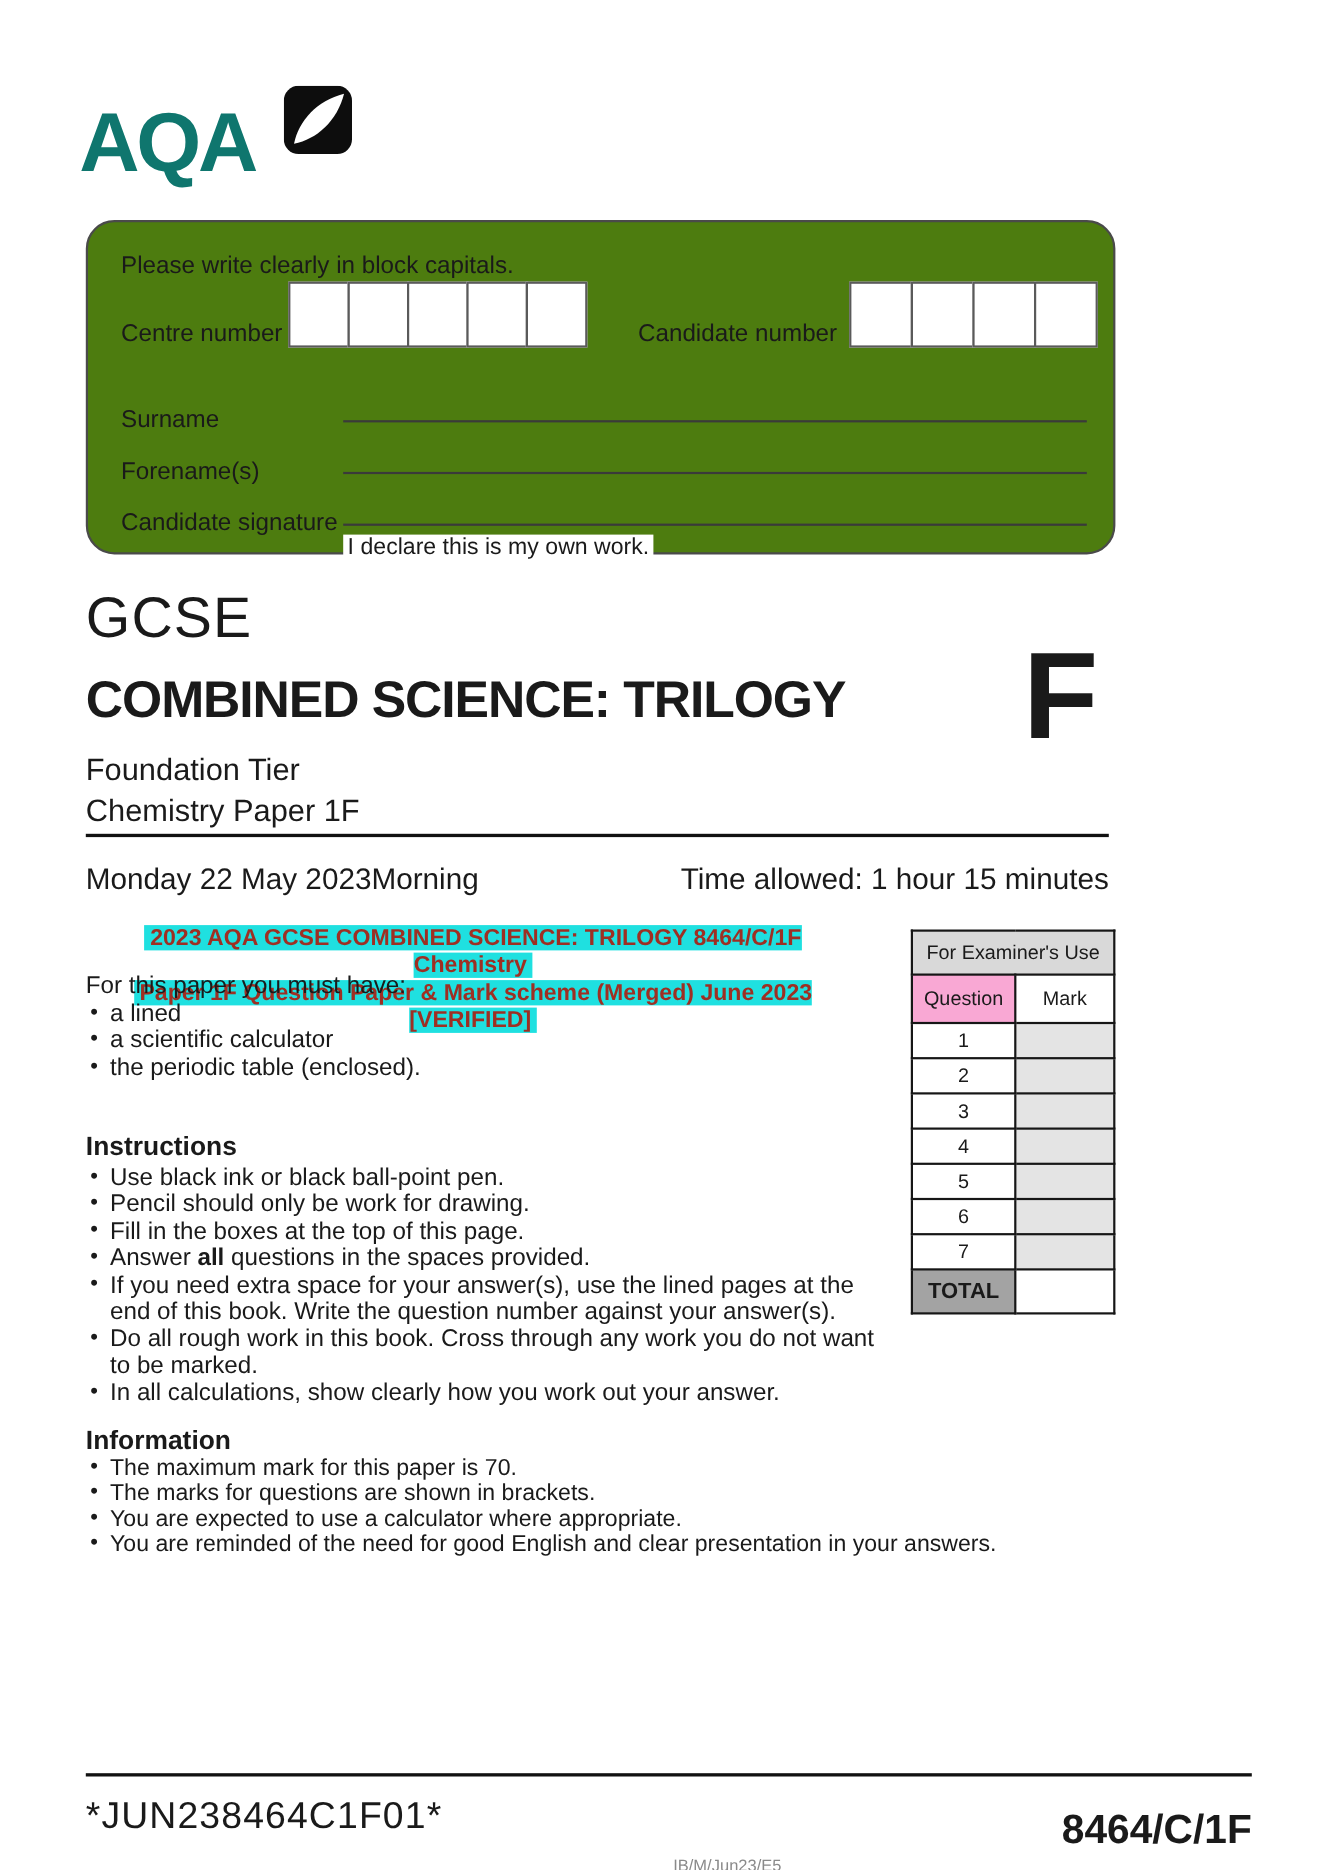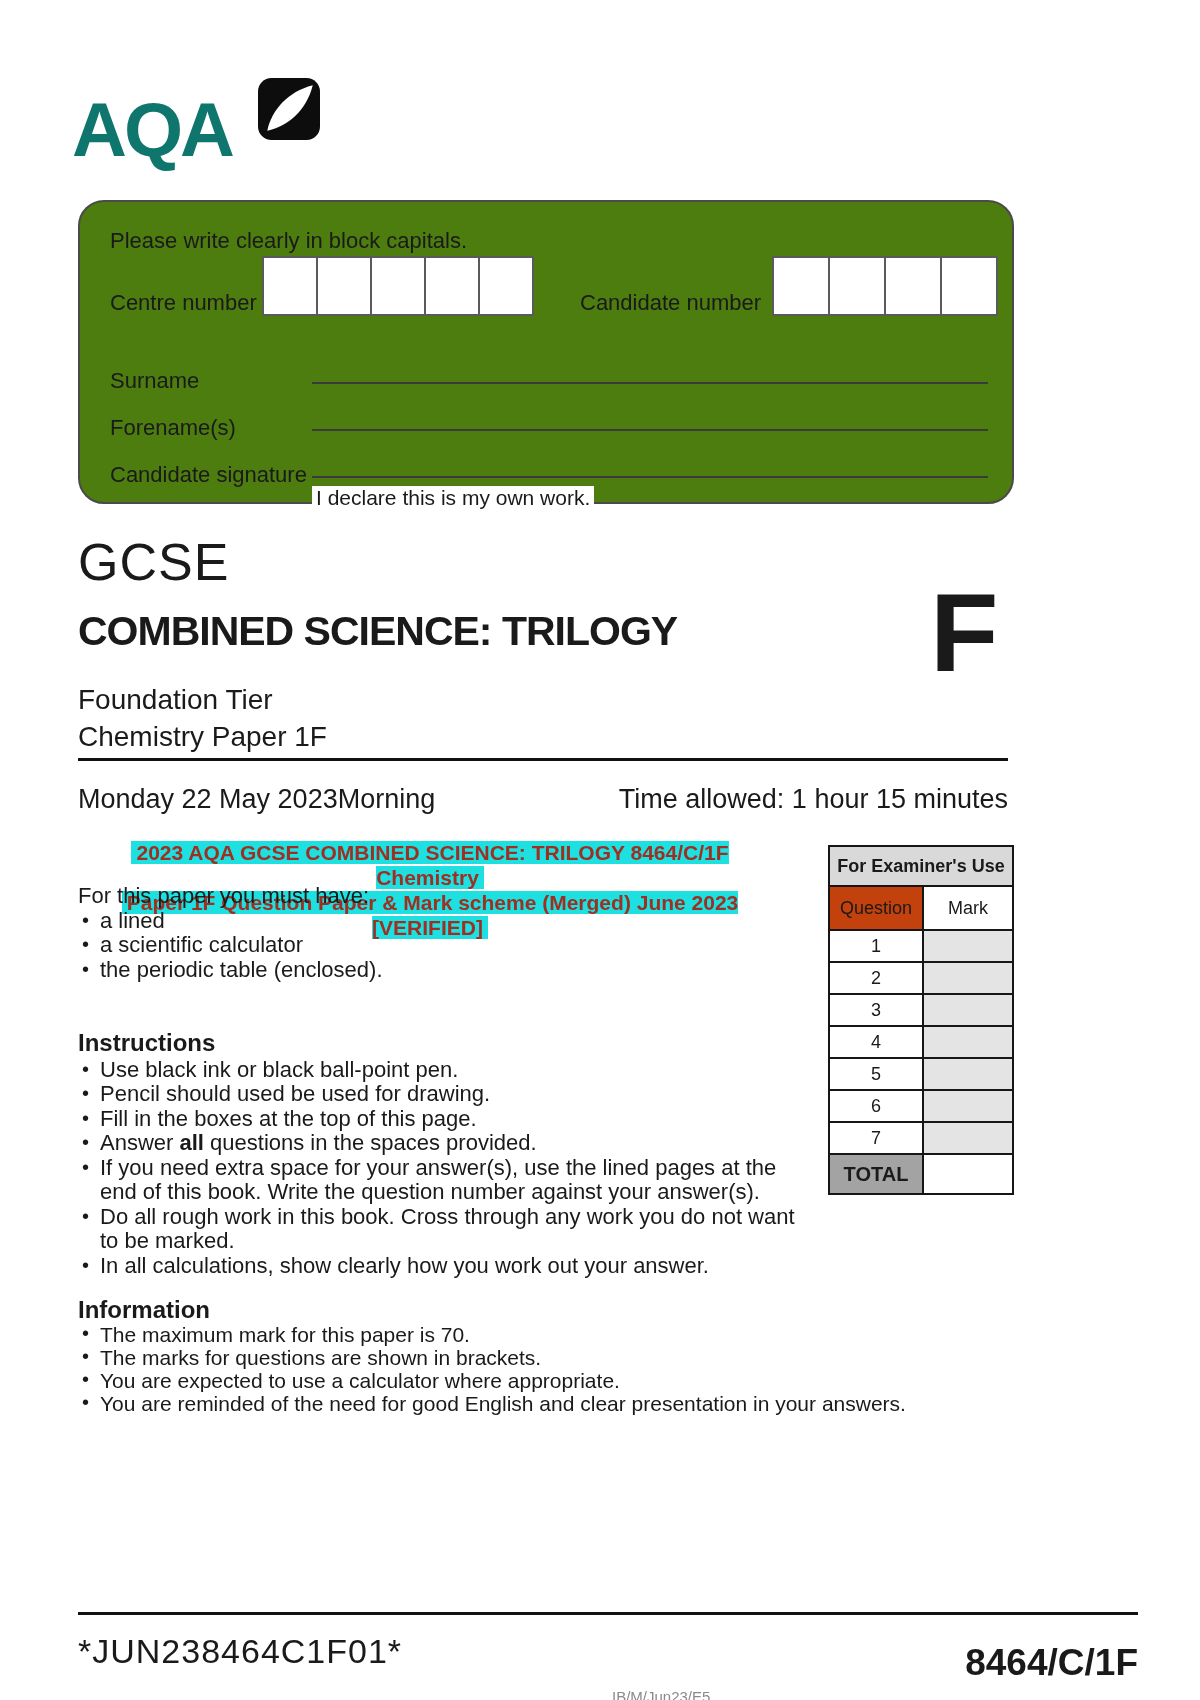--- a/index.html
+++ b/index.html
@@ -19,21 +19,21 @@
   .cand-box .note{position:absolute;left:30px;top:26px;font-size:22px;}
   .lbl{position:absolute;font-size:22px;}
   .cellrow{position:absolute;display:flex;}
   .cell{width:52px;height:56px;border:2px solid #5a5a5a;margin-left:-2px;background:#fff;}
   .cellrow .cell:first-child{margin-left:0;}
   .wline{position:absolute;border-bottom:2px solid #3a3a3a;}
   .decl{position:absolute;left:232px;top:284px;font-size:21px;background:#fff;padding:0 4px;}
 
   
   .gcse{left:78px;top:532px;font-size:52px;letter-spacing:1px;}
-  .subject{left:78px;top:608px;font-size:41px;font-weight:700;letter-spacing:-1px;}
+  .subject{left:78px;top:608px;font-size:47px;font-weight:700;letter-spacing:-1px;}
   .tier-letter{left:930px;top:568px;font-size:112px;font-weight:700;}
   .tier{left:78px;top:684px;font-size:28px;}
   .paper{left:78px;top:721px;font-size:28px;}
   .rule1{left:78px;top:758px;width:930px;height:3px;background:#111;}
 
   .daterow{left:78px;top:784px;width:930px;font-size:27px;}
   .time-allowed{position:absolute;right:0;top:0;}
 
   
   .watermark{left:80px;top:840px;width:700px;text-align:center;font-size:21px;font-weight:700;line-height:25px;}
@@ -48,22 +48,22 @@
   .blist li::before{content:"•";position:absolute;left:4px;top:-1px;font-size:20px;}
   .sec-materials{left:78px;top:884px;width:740px;}
   .sec-instructions{left:78px;top:1031px;width:736px;}
   .sec-information{left:78px;top:1298px;width:830px;font-size:21px;line-height:23px;}
   .sec-information h3{font-size:24px;}
   .bold{font-weight:700;}
 
   
   .exam-table{left:828px;top:845px;border-collapse:collapse;font-size:18px;}
   .exam-table td,.exam-table th{border:2px solid #161616;text-align:center;padding:0;}
-  .exam-table th{background:#d9d9d9;font-weight:700;height:38px;width:182px;font-size:18px;}
-  .exam-table .qh{height:42px;width:92px;background:#c2410c;}
+  .exam-table th{background:#d9d9d9;font-weight:400;height:38px;width:182px;font-size:18px;}
+  .exam-table .qh{height:42px;width:92px;background:#f9a8d4;}
   .exam-table .mh{width:88px;background:#fff;}
   .exam-table .qn{height:30px;background:#fff;}
   .exam-table .mk{background:#e4e4e4;}
   .exam-table .total-cell{height:38px;font-weight:700;background:#a3a3a3;font-size:20px;}
   .exam-table .total-mk{background:#ffffff;}
 
   
   .rule2{left:78px;top:1612px;width:1060px;height:3px;background:#111;}
   .barcode{left:78px;top:1632px;font-size:34px;letter-spacing:1px;}
   .paper-code{left:838px;top:1642px;width:300px;text-align:right;font-size:37px;font-weight:700;}
@@ -135,21 +135,21 @@
     <li>a lined</li>
     <li>a scientific calculator</li>
     <li>the periodic table (enclosed).</li>
   </ul>
 </div>
 
 <div class="abs section sec-instructions">
   <h3>Instructions</h3>
   <ul class="blist">
     <li>Use black ink or black ball-point pen.</li>
-    <li>Pencil should used be used for drawing.</li>
+    <li>Pencil should only be work for drawing.</li>
     <li>Fill in the boxes at the top of this page.</li>
     <li><span>Answer </span><span class="bold">all</span><span> questions in the spaces provided.</span></li>
     <li>If you need extra space for your answer(s), use the lined pages at the end of this book. Write the question number against your answer(s).</li>
     <li>Do all rough work in this book. Cross through any work you do not want to be marked.</li>
     <li>In all calculations, show clearly how you work out your answer.</li>
   </ul>
 </div>
 
 <div class="abs section sec-information">
   <h3>Information</h3>

